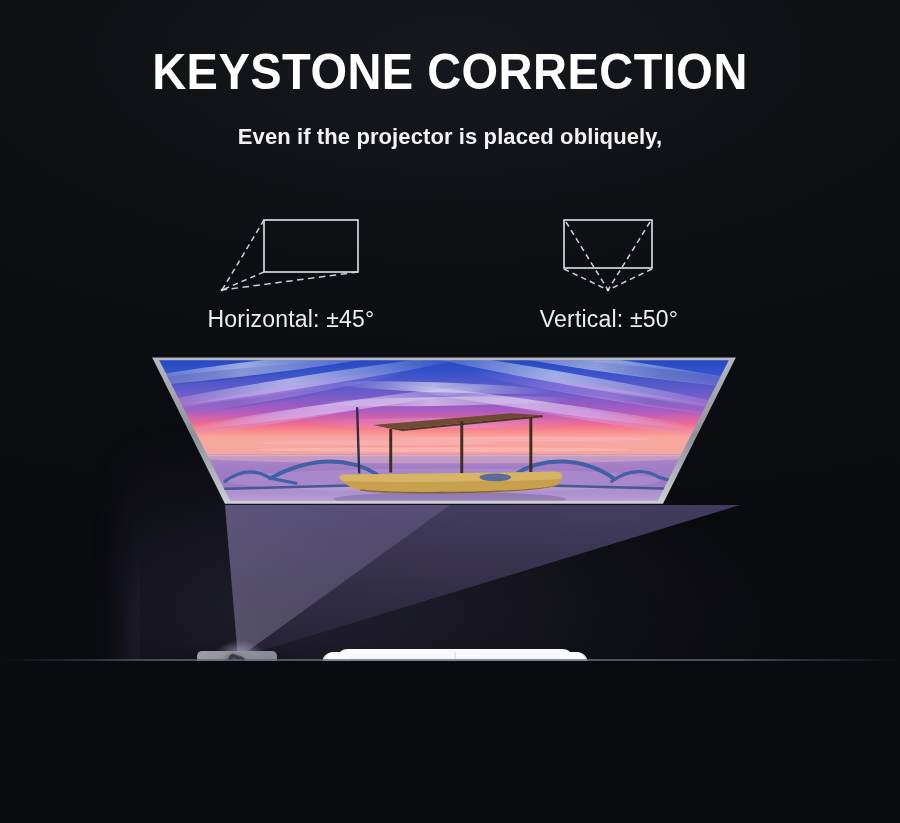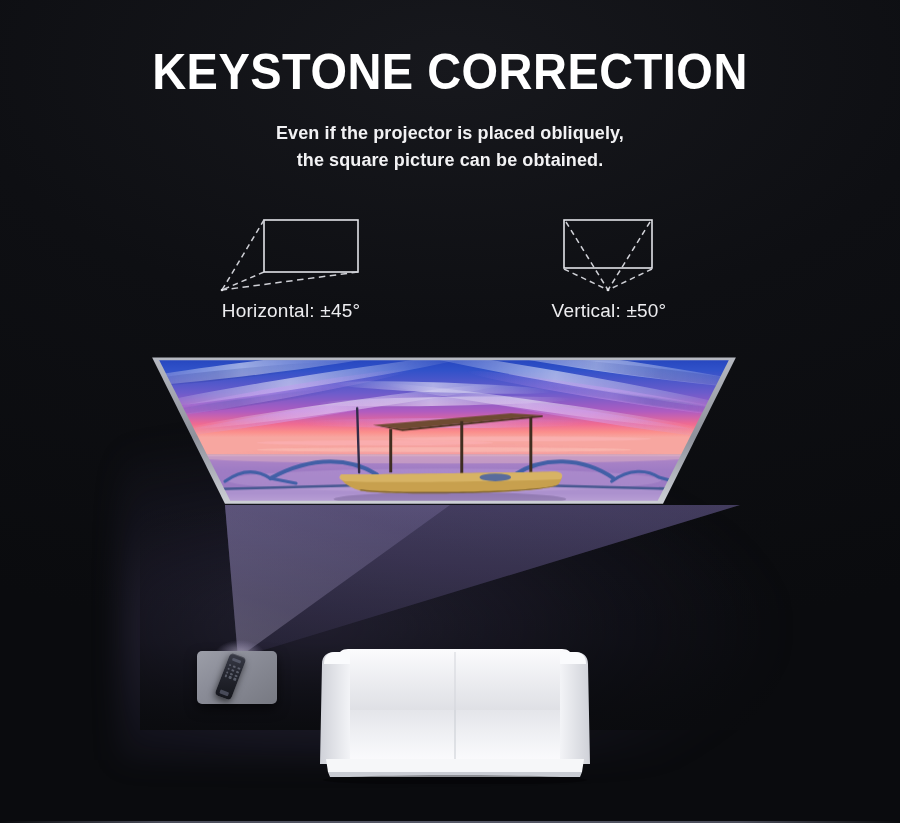--- a/index.html
+++ b/index.html
@@ -3,21 +3,21 @@
 <meta charset="utf-8">
 <title>Keystone Correction</title>
 <style>
   html,body{margin:0;padding:0;background:#0a0b0e;}
   body{
     font-family:"Liberation Sans","DejaVu Sans",sans-serif;
     -webkit-font-smoothing:antialiased;
   }
   #stage{
     position:relative;
-    width:900px;height:823px;
+    width:900px;height:661px;
     overflow:hidden;
     background:#404040;
   }
   
   .bg-base{
     position:absolute;inset:0;
     background:
       radial-gradient(120% 70% at 50% 8%,  #17181d 0%, #0e0f13 45%, #0a0b0e 100%),
       linear-gradient(180deg,#0f1014 0%, #0b0c10 55%, #0a0b0f 100%);
   }
@@ -36,34 +36,34 @@
     position:absolute;top:46px;left:0;width:100%;
     text-align:center;color:#ffffff;
     font-size:50px;line-height:1.04;
     font-weight:700;letter-spacing:.5px;
     transform:scaleX(.94);
     white-space:nowrap;
   }
   .subtitle{
     position:absolute;top:120px;left:0;width:100%;
     text-align:center;color:#f2f2f4;
-    font-size:18px;line-height:1.52;font-weight:600;
+    font-size:22px;line-height:1.52;font-weight:600;
     letter-spacing:.1px;
   }
   .subtitle div{display:block;}
 
   
   .diagrams{
     position:absolute;top:212px;left:0;width:100%;
     display:flex;justify-content:center;gap:108px;
   }
   .diagram{width:210px;display:flex;flex-direction:column;align-items:center;}
   .diagram svg{display:block;}
   .diagram-label{
-    color:#ededf0;font-size:19px;font-weight:500;letter-spacing:.2px;
+    margin-top:6px;color:#ededf0;font-size:23px;font-weight:500;letter-spacing:.2px;
   }
 
   
   .beam{position:absolute;inset:0;}
 
   
   .screen-wrap{
     position:absolute;left:148px;top:352px;width:592px;height:154px;
   }
   .screen-frame{
@@ -118,21 +118,20 @@
 
 <div id="stage">
 
   <div class="bg-base"></div>
   <div class="bg-glow"></div>
 
   <div class="title">KEYSTONE CORRECTION</div>
 
   <div class="subtitle">
     <div>Even if the projector is placed obliquely,</div>
-    <div>the square picture can be obtained.</div>
   </div>
 
   <div class="diagrams">
 
     <div class="diagram">
       <svg width="150" height="88" viewBox="0 0 150 88">
 
         <rect x="48" y="8" width="94" height="52" fill="none" stroke="#e2e3e8" stroke-width="1.6"></rect>
 
         <path d="M48,8 L6,78" fill="none" stroke="#cfd0d6" stroke-width="1.5" stroke-dasharray="5.5,4"></path>

